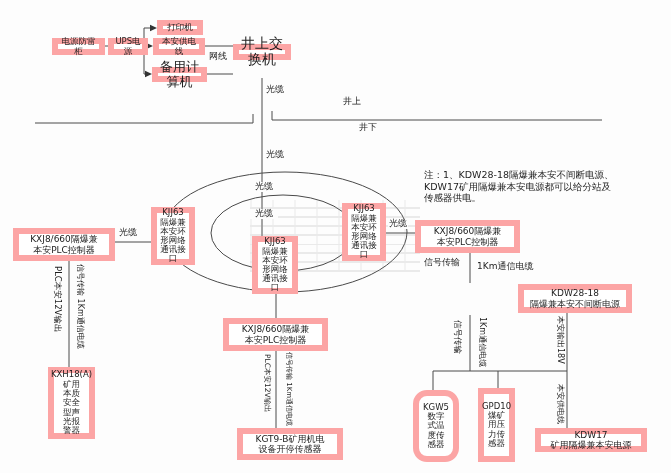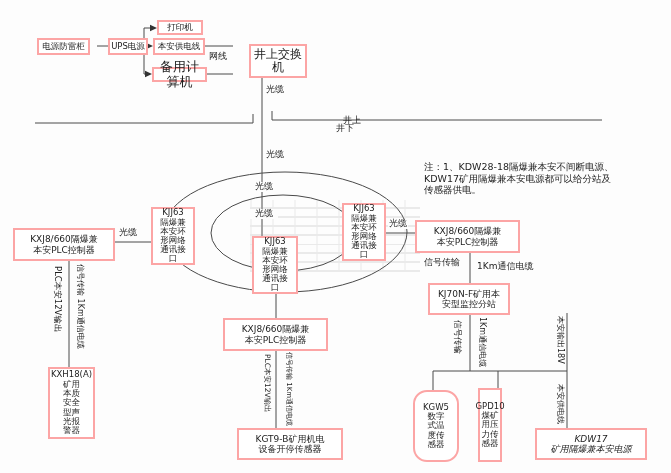--- a/index.html
+++ b/index.html
@@ -1,21 +1,21 @@
 <!DOCTYPE html>
 <html><head>
 <meta charset="utf-8">
 <style>
   html,body{margin:0;padding:0;}
   body{font-family:"DejaVu Sans",sans-serif;background:#ffffff;}
   #stage{position:relative;width:671px;height:473px;background:#fdfdfd;overflow:hidden;}
   #wires{position:absolute;left:0;top:0;}
   .box{
     position:absolute;box-sizing:border-box;
-    border:2px solid #fca5a5;background:#ffffff;
+    border:6px solid #fca5a5;background:#ffffff;
     display:flex;align-items:center;justify-content:center;
     text-align:center;white-space:pre-line;
     color:#1d1d1d;font-size:9px;line-height:1.12;
   }
   .lbl{
     position:absolute;white-space:nowrap;color:#1d1d1d;font-size:9px;line-height:1.1;
   }
   .lbl.bg{background:#fdfdfd;padding:0 1px;text-align:center;}
   .rot{
     position:absolute;white-space:nowrap;color:#1d1d1d;
@@ -74,32 +74,32 @@
     </g>
     <g fill="#333333" stroke="none">
       <polygon points="150,24.8 157,28 150,31.2"></polygon>
       <polygon points="146,42.8 153,46 146,49.2"></polygon>
       <polygon points="145,70.8 152,74 145,77.2"></polygon>
     </g>
   </svg>
 
   <div class="watermark"></div>
 
-  <div class="box" style="left:37px;top:38px;width:53px;height:17px;font-size:8.5px;">电源防雷柜</div>
+  <div class="box" style="left:52px;top:38px;width:53px;height:17px;font-size:8.5px;">电源防雷柜</div>
   <div class="box" style="left:108px;top:38px;width:40px;height:17px;font-size:8.5px;">UPS电源</div>
   <div class="box" style="left:157px;top:20px;width:46px;height:15px;font-size:8.5px;">打印机</div>
   <div class="box" style="left:153px;top:38px;width:52px;height:17px;font-size:8.5px;">本安供电线</div>
   <div class="box" style="left:152px;top:67px;width:55px;height:15px;font-size:13px;">备用计算机</div>
-  <div class="box" style="left:233px;top:44px;width:58px;height:34px;font-size:12px;margin-left:16px;">井上交换机</div>
+  <div class="box" style="left:233px;top:44px;width:58px;height:16px;font-size:14px;">井上交换机</div>
 
   <div class="lbl" style="left:209px;top:52px;">网线</div>
   <div class="lbl" style="left:266px;top:85px;">光缆</div>
 
-  <div class="lbl" style="left:343px;top:116px;">井上</div>
-  <div class="lbl" style="left:336px;top:124px;">井下</div>
+  <div class="lbl" style="left:343px;top:97px;">井上</div>
+  <div class="lbl" style="left:359px;top:124px;font-family:Liberation Mono, monospace;">井下</div>
 
   <div class="lbl bg" style="left:265px;top:150px;">光缆</div>
   <div class="lbl bg" style="left:250px;top:182px;width:26px;">光缆</div>
   <div class="lbl bg" style="left:250px;top:209px;width:26px;">光缆</div>
   <div class="lbl" style="left:119px;top:228px;">光缆</div>
   <div class="lbl bg" style="left:388px;top:219px;">光缆</div>
 
   <div class="box" style="left:151px;top:207px;width:44px;height:58px;font-size:8.5px;line-height:1.08;">KJJ63
 隔爆兼
 本安环
@@ -137,38 +137,38 @@
 警器</div>
 
   <div class="rot" style="left:271px;top:354px;font-size:7.5px;">PLC本安12V输出</div>
   <div class="rot" style="left:293px;top:352px;font-size:7px;">信号传输 1Km通信电缆</div>
   <div class="box" style="left:228px;top:428px;width:106px;height:32px;margin-left:9px;">KGT9-B矿用机电
 设备开停传感器</div>
 
   <div class="lbl" style="left:424px;top:258px;">信号传输</div>
   <div class="lbl" style="left:477px;top:262px;">1Km通信电缆</div>
 
-  <div class="box" style="left:428px;top:283px;width:82px;height:32px;">KJ70N-F矿用本
-安型监控分站</div>
+  <div class="box" style="left:518px;top:284px;width:114px;height:29px;">KDW28-18
+隔爆兼本安不间断电源</div>
 
   <div class="rot" style="left:462px;top:320px;font-size:8.5px;">信号传输</div>
   <div class="rot" style="left:487px;top:317px;font-size:8px;">1Km通信电缆</div>
   <div class="rot" style="left:565px;top:316px;font-size:8px;">本安输出18V</div>
   <div class="rot" style="left:565px;top:384px;font-size:8px;">本安供电线</div>
 
   <div class="box" style="left:413px;top:390px;width:46px;height:72px;font-size:8.5px;line-height:1.1;border-radius:14px;">KGW5
 数字
 式温
 度传
 感器</div>
-  <div class="box" style="left:478px;top:388px;width:24px;height:74px;font-size:8.5px;line-height:1.1;">GPD10
+  <div class="box" style="left:478px;top:388px;width:37px;height:74px;font-size:8.5px;line-height:1.1;">GPD10
 煤矿
 用压
 力传
 感器</div>
-  <div class="box" style="left:535px;top:428px;width:112px;height:32px;font-style:italic;">KDW17
+  <div class="box" style="left:535px;top:428px;width:112px;height:24px;">KDW17
 矿用隔爆兼本安电源</div>
 
-  <div class="note" style="left:424px;top:161px;width:246px;">注：1、KDW28-18隔爆兼本安不间断电源、
+  <div class="note" style="left:424px;top:169px;width:246px;">注：1、KDW28-18隔爆兼本安不间断电源、
 KDW17矿用隔爆兼本安电源都可以给分站及
 传感器供电。</div>
 
 </div>
 
 </body></html>

